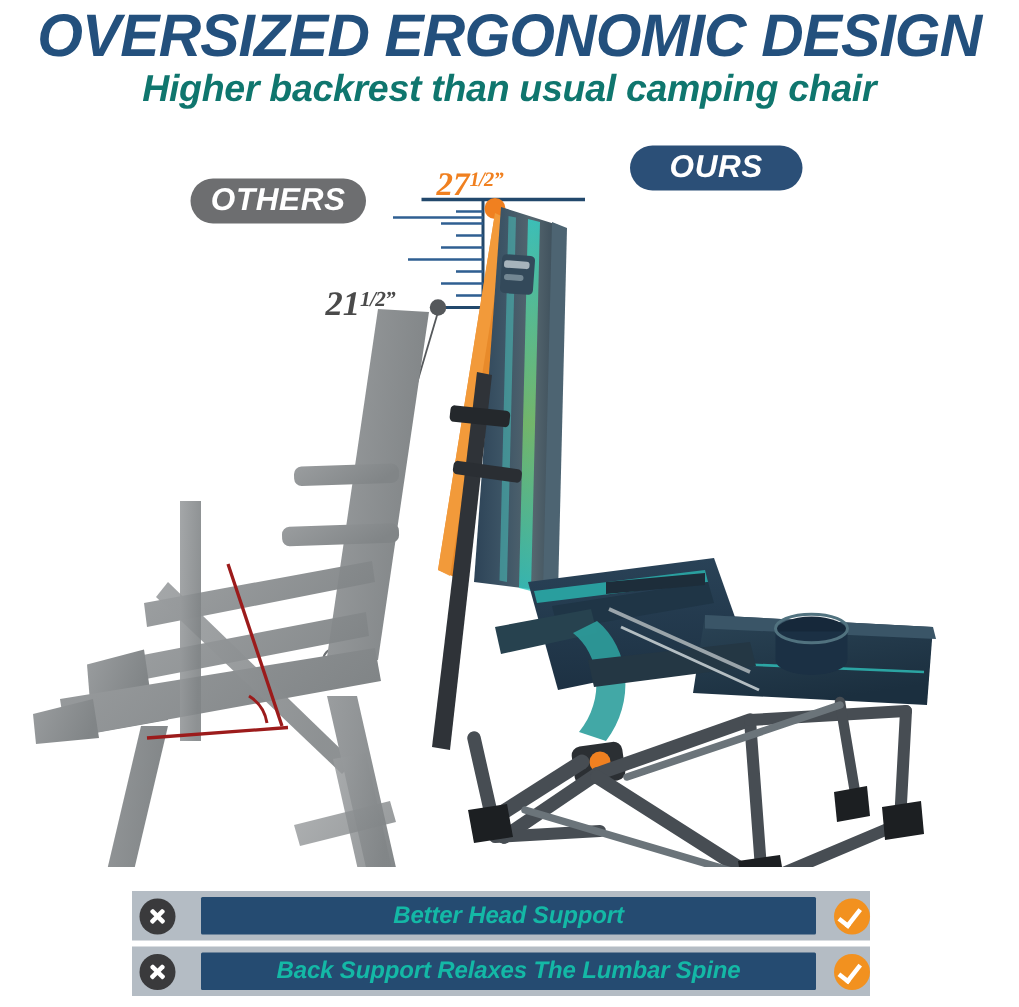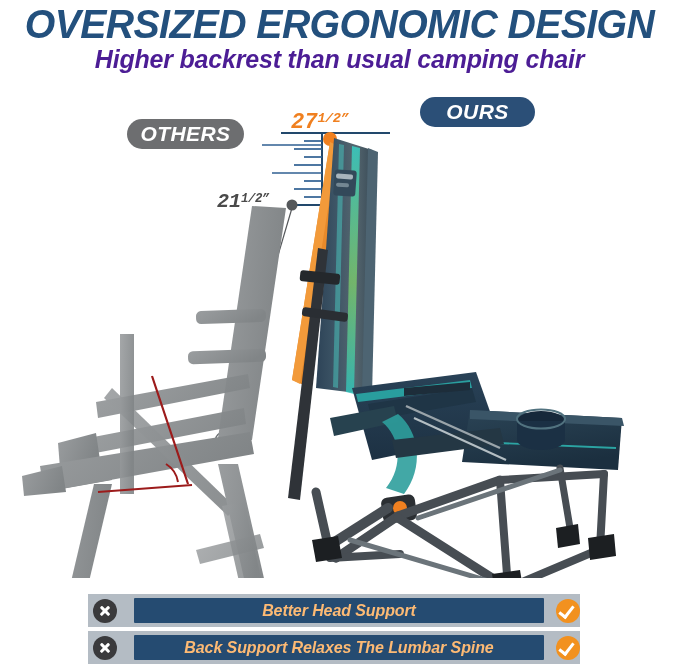--- a/index.html
+++ b/index.html
@@ -42,21 +42,21 @@
     left: 0;
     top: 44px;
     width: 679px;
     text-align: center;
     font-family: "Liberation Sans", sans-serif;
     font-weight: bold;
     font-style: italic;
     font-size: 25px;
     line-height: 30px;
     letter-spacing: -0.2px;
-    color: #4c1d95;
+    color: #0f766e;
     white-space: nowrap;
   }
 
   
   .pill {
     position: absolute;
     display: flex;
     align-items: center;
     justify-content: center;
     border-radius: 16px;
@@ -81,21 +81,21 @@
     top: 97px;
     width: 115px;
     height: 30px;
     background: #2b4f77;
     text-align: center;
   }
 
   
   .measure {
     position: absolute;
-    font-family: Liberation Mono, monospace;
+    font-family: Liberation Serif, serif;
     font-weight: bold;
     font-style: italic;
     white-space: nowrap;
   }
   .measure .frac {
     font-size: 0.62em;
     vertical-align: 0.42em;
     letter-spacing: -0.5px;
   }
   .measure .inch {
@@ -104,21 +104,21 @@
   }
   .measure-ours {
     left: 291px;
     top: 110px;
     font-size: 22px;
     color: #f08020;
   }
   .measure-others {
     left: 217px;
     top: 190px;
-    font-size: 20px;
+    font-size: 23px;
     color: #4a4a4a;
   }
 
   
   #stage {
     position: absolute;
     left: 0;
     top: 88px;
     width: 679px;
     height: 490px;
@@ -179,21 +179,21 @@
     border-bottom: 3.4px solid #ffffff;
     transform: rotate(38deg);
     box-sizing: border-box;
   }
   .row-label {
     flex: 1 1 auto;
     margin-left: 17px;
     margin-right: 6px;
     height: 25px;
     background: #254b71;
-    color: #fdba74;
+    color: #14b8a6;
     display: flex;
     align-items: center;
     justify-content: center;
     font-family: "Liberation Sans", sans-serif;
     font-weight: bold;
     font-style: italic;
     font-size: 16px;
     letter-spacing: -0.1px;
     white-space: nowrap;
     border-radius: 1px;

